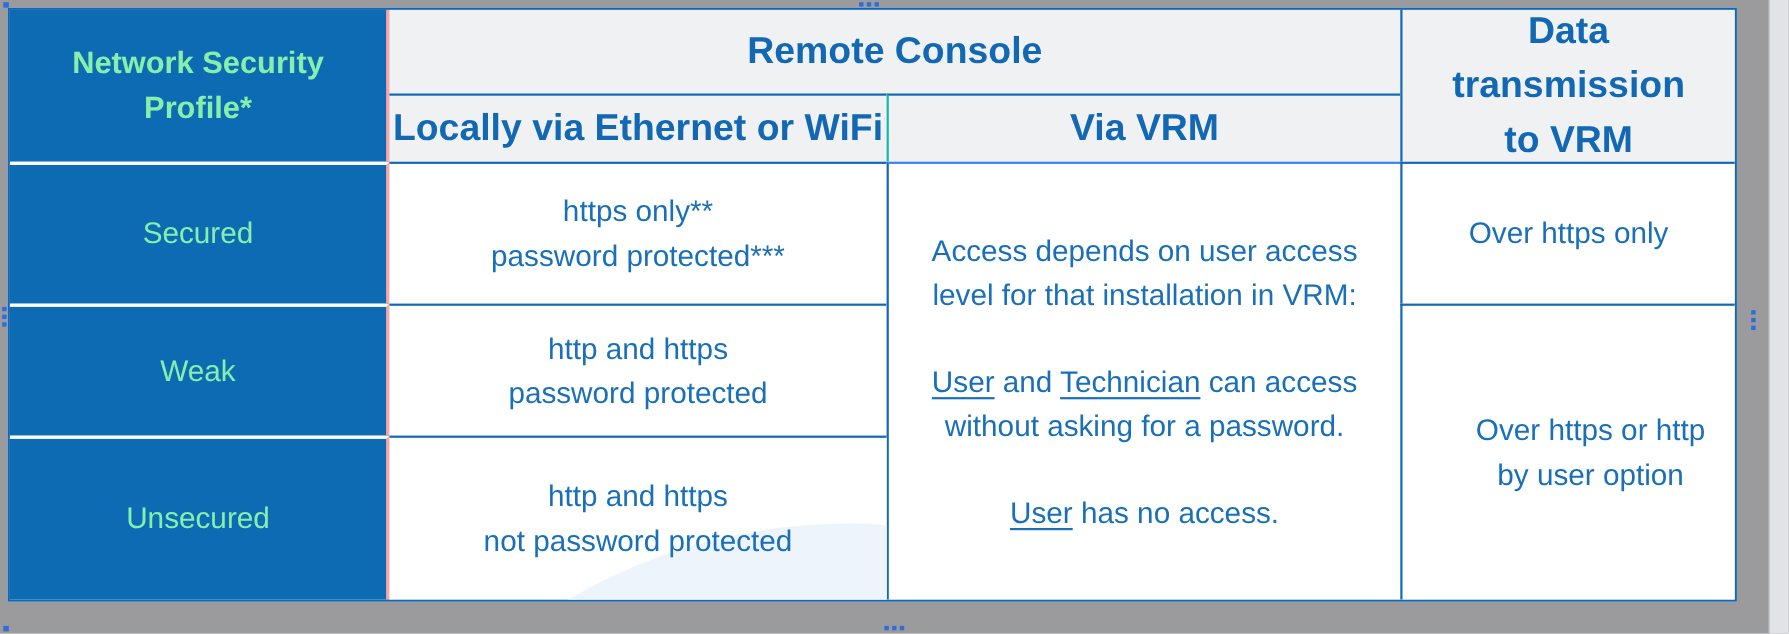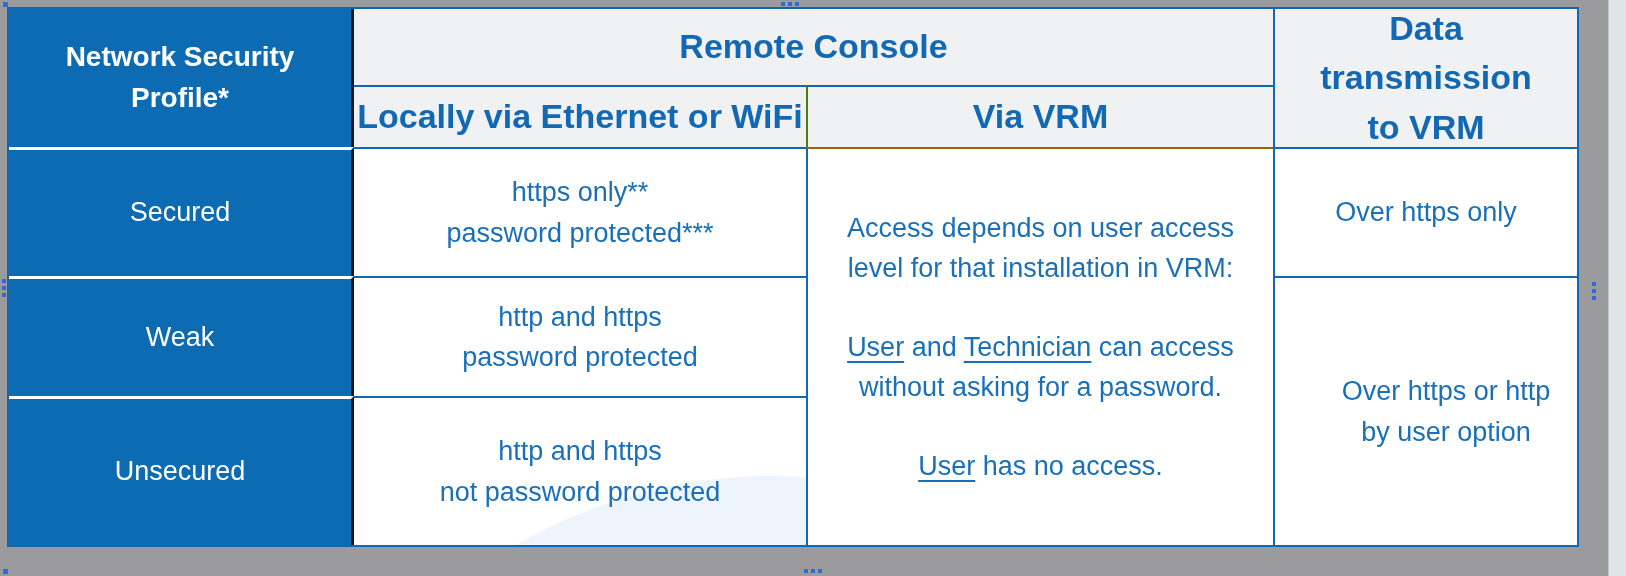--- a/index.html
+++ b/index.html
@@ -21,47 +21,47 @@
     box-sizing:border-box;border:2px solid #1167b1;background:#fff;
     display:grid;
     grid-template-columns:345px 452px 467px 1fr;
     grid-template-rows:76px 62px 129px 120px 1fr;
     box-shadow:inset 0 0 0 1px rgba(170,200,230,.55);
   }
   .cell{
     display:flex;flex-direction:column;align-items:center;justify-content:center;
     text-align:center;box-sizing:border-box;line-height:1.4;
   }
-  .blue{background:#0d6bb4;color:#ffffff;border-right:3px solid #0f172a;}
+  .blue{background:#0d6bb4;color:#86efac;border-right:3px solid #fca5a5;}
   .hdr {background:#f0f1f3;color:#1268b3;font-weight:bold;font-size:34px;}
   .body{background:#ffffff;color:#1a70b8;font-size:27px;}
 
   .c1h{grid-column:1;grid-row:1/3;font-weight:bold;font-size:28px;line-height:1.45;}
   .c1h .wrap{max-width:250px;}
   .rc  {grid-column:2/4;grid-row:1;}
   .leth{grid-column:2;grid-row:2;border-top:2px solid #1268b3;}
-  .vrmh{grid-column:3;grid-row:2;border-top:2px solid #1268b3;border-left:2px solid #4d7c0f;}
+  .vrmh{grid-column:3;grid-row:2;border-top:2px solid #1268b3;border-left:2px solid #14b8a6;}
   .dth {grid-column:4;grid-row:1/3;border-left:2px solid #1268b3;line-height:1.45;}
   .dth .wrap{max-width:250px;}
 
   .p-sec {grid-column:1;grid-row:3;font-size:27px;border-top:3px solid #fff;}
   .p-weak{grid-column:1;grid-row:4;font-size:27px;border-top:3px solid #fff;}
   .p-uns {grid-column:1;grid-row:5;font-size:27px;border-top:3px solid #fff;}
 
   .b23{grid-column:2;grid-row:3;border-top:2px solid #1268b3;line-height:1.5;}
   .b24{grid-column:2;grid-row:4;border-top:2px solid #1268b3;line-height:1.5;}
   .b25{grid-column:2;grid-row:5;border-top:2px solid #1268b3;line-height:1.5;
        position:relative;overflow:hidden;}
   .b25 .lines{position:relative;z-index:1;}
   .watermark{
     position:absolute;left:-84px;top:78px;width:1000px;height:1000px;
     border-radius:50%;background:#eef4fb;z-index:0;
   }
 
-  .vrmbody{grid-column:3;grid-row:3/6;border-top:2px solid #a16207;border-left:2px solid #1268b3;
+  .vrmbody{grid-column:3;grid-row:3/6;border-top:2px solid #3b82f6;border-left:2px solid #1268b3;
            line-height:1.5;padding:0 18px;}
   .vrmbody p{margin:19px 0;max-width:432px;}
   .u{text-decoration:underline;text-decoration-thickness:2px;text-underline-offset:5px;}
 
   .d3 {grid-column:4;grid-row:3;border-top:2px solid #1268b3;border-left:2px solid #1268b3;line-height:1.5;}
   .d45{grid-column:4;grid-row:4/6;border-top:2px solid #1268b3;border-left:2px solid #1268b3;line-height:1.5;padding-left:40px;}
 
   
   .dot{width:4px;height:4px;background:#2f6cd9;}
   .hgroup{position:absolute;display:flex;gap:3px;}

